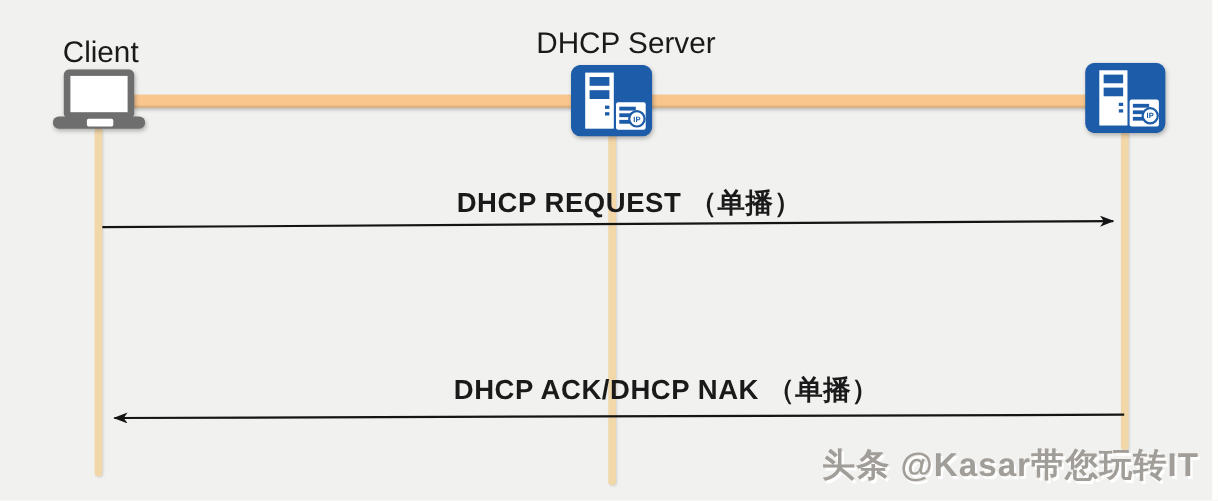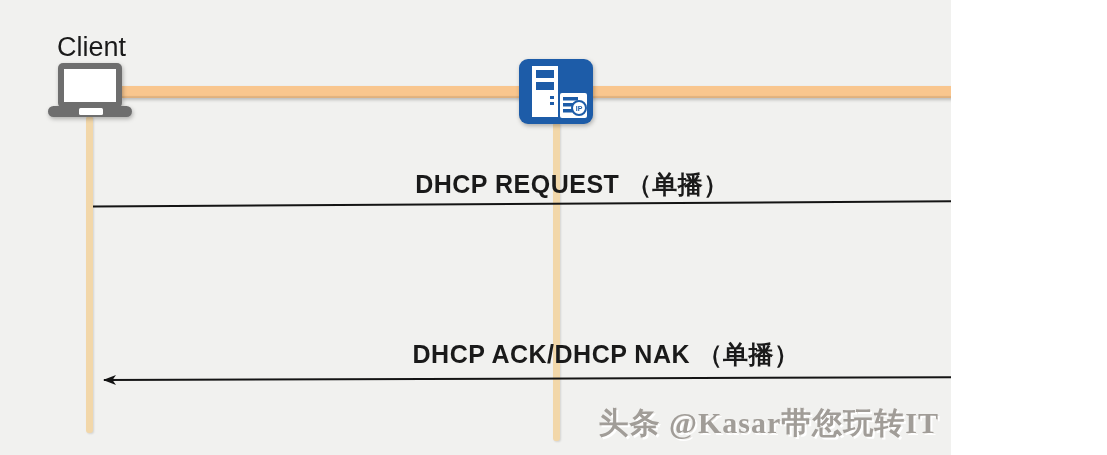--- a/index.html
+++ b/index.html
@@ -1,20 +1,20 @@
 <!DOCTYPE html>
 <html style="--background: #f1f1ef; --connector: #f9c68e; --lifeline: #f2d7a9; --server-blue: #1d5ca8; --laptop-gray: #6e6e6e; --arrow: #141414; --label-text: #1a1a1a; --watermark: #a19d98;"><head>
 <meta charset="utf-8">
 <style>
   html, body { margin: 0; padding: 0; }
   body { font-family: "Liberation Sans", sans-serif; }
 
   .canvas {
     position: relative;
-    width: 951px;
+    width: 1102px;
     height: 455px;
     background: var(--background, #f1f1ef);
     overflow: hidden;
   }
 
   .actor-label {
     position: absolute;
     color: #1a1a1a;
     font-size: 27px;
     line-height: 1.1;
@@ -74,29 +74,29 @@
   .watermark {
     position: absolute;
     right: 12px; top: 403px;
     font-size: 30px;
     font-weight: bold;
     letter-spacing: 1px;
     color: var(--watermark, #a19d98);
     text-shadow: 2px 2px 0 #ffffff, 1px 1px 0 #e4e1dd;
     white-space: nowrap;
     z-index: 6;
-    font-family: Liberation Serif, serif;
   }
 </style>
 </head>
 <body>
 
 <div class="canvas">
 
   <div class="actor-label client-label">Client</div>
+  <div class="actor-label server-label">DHCP Server</div>
 
   <div class="lifeline lifeline-client"></div>
   <div class="lifeline lifeline-middle"></div>
   <div class="lifeline lifeline-right"></div>
 
   <div class="connector"></div>
 
   <div class="icon-wrap laptop-wrap">
     <svg width="84" height="56" viewBox="0 0 84 56" xmlns="http://www.w3.org/2000/svg">
       <rect x="10" y="0" width="64" height="45" rx="5" style="fill: var(--laptop-gray)"></rect>

